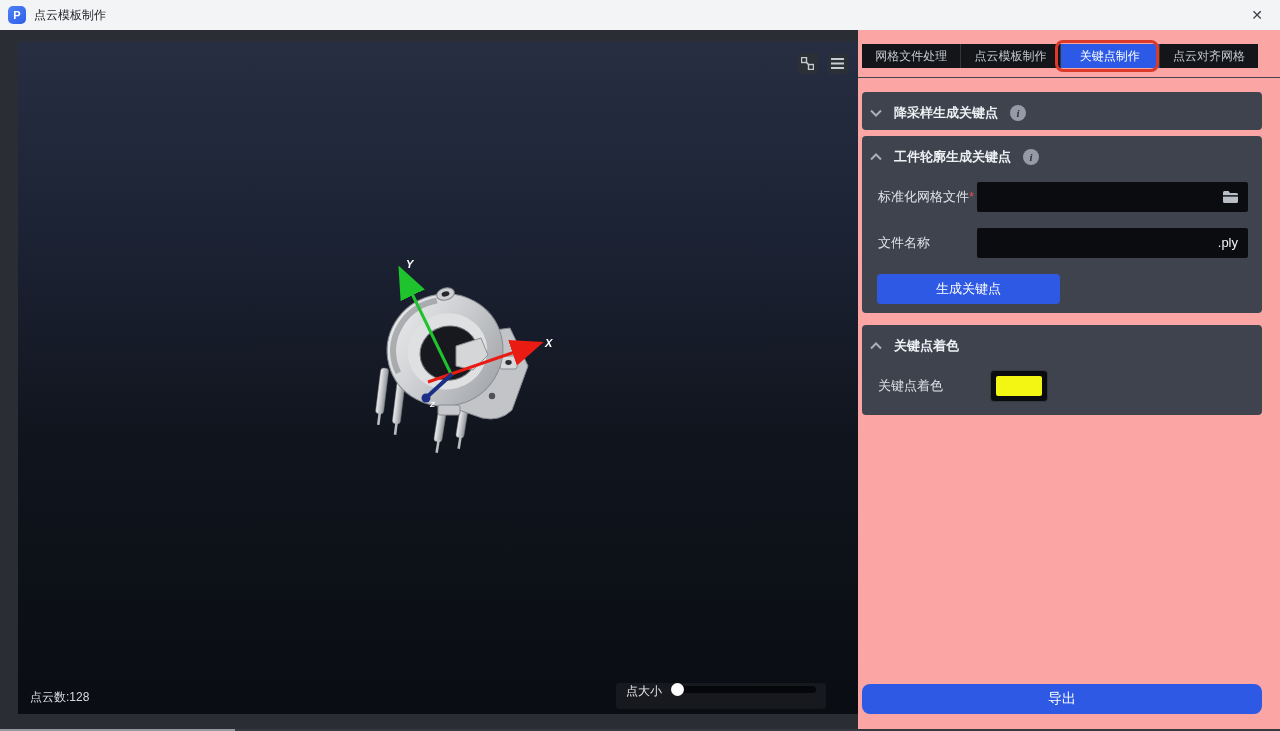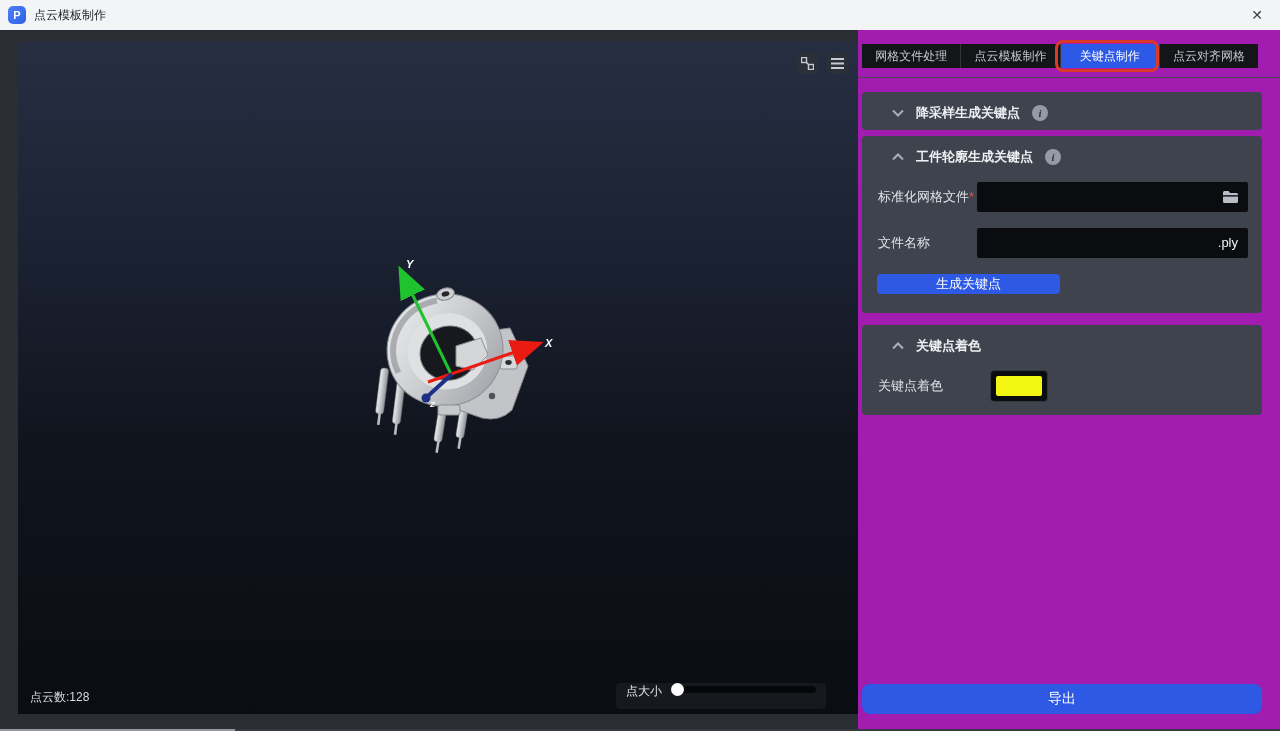--- a/index.html
+++ b/index.html
@@ -35,48 +35,48 @@
                 padding:0 10px; }
   .slider-label { font-size:12px; color:#e3e6ea; white-space:nowrap; }
   .slider-track-wrap { position:relative; margin-left:9px; flex:1; height:13px; }
   .slider-track { position:absolute; left:6px; right:0; top:3px; height:7px;
                   background:#05070a; border-radius:4px; }
   .slider-thumb { position:absolute; left:0; top:0; width:13px; height:13px;
                   border-radius:50%; background:#ffffff; }
 
   
   .panel { position:absolute; left:858px; top:0; width:422px; height:701px;
-           background:#a21caf; }
+           background:#fca5a5; }
   .tabbar { position:absolute; left:4px; top:14px; width:396px; height:24px;
             background:#131519; display:flex; }
   .tab { flex:1; display:flex; align-items:center; justify-content:center;
          font-size:12px; color:#c3c8cf; border-right:1px solid #33363c; cursor:default; }
   .tab:last-child { border-right:none; }
   .tab.active { background:#2c59e6; color:#ffffff; }
   .tab-highlight { position:absolute; left:197px; top:10px; width:104px; height:32px;
                    border:3px solid #dc3a29; border-radius:8px; pointer-events:none; }
   .panel-sep { position:absolute; left:0; right:0; top:47px; height:1px; background:#45494f; }
 
   .card { position:absolute; left:4px; width:400px; background:#3e434e; border-radius:4px; }
-  .card-header { display:flex; align-items:center; gap:12px; padding:12px 30px; }
+  .card-header { display:flex; align-items:center; gap:12px; padding:12px 8px; }
   .card-title { font-size:13px; font-weight:600; color:#eef0f3; }
   .chev { width:12px; height:8px; flex:0 0 auto; }
   .info-dot { width:16px; height:16px; border-radius:50%; background:#959ba6;
               color:#2e323b; font-size:11px; font-weight:bold; font-style:italic;
               display:flex; align-items:center; justify-content:center; font-family:"Liberation Serif",serif; }
 
   .field-label { position:absolute; left:16px; font-size:13px; color:#dfe3e8; }
   .req { color:#e05252; }
   .input-box { position:absolute; left:115px; width:271px; height:30px;
                background:#0a0c0f; border-radius:2px; }
   .input-suffix { position:absolute; right:10px; top:0; line-height:30px;
                   font-size:13px; color:#f2f4f6; }
   .folder-ic { position:absolute; right:9px; top:8px; }
 
-  .btn-blue { position:absolute; height:20px; background:#2e59e5; border:none;
+  .btn-blue { position:absolute; height:30px; background:#2e59e5; border:none;
               border-radius:4px; color:#ffffff; font-size:13px; cursor:default;
               font-family:Liberation Mono, monospace; }
   .swatch-outer { position:absolute; left:128px; top:45px; width:58px; height:32px;
                   background:#0b0c0f; border-radius:4px; border:1px solid #34383f;
                   display:flex; align-items:center; justify-content:center; }
   .swatch-fill { width:46px; height:20px; border-radius:2px; background:#f3f513; }
 
   .export-btn { position:absolute; left:4px; top:654px; width:400px; height:30px;
                 background:#2e59e5; border:none; border-radius:8px; color:#fff;
                 font-size:14px; cursor:default; font-family:inherit; }

